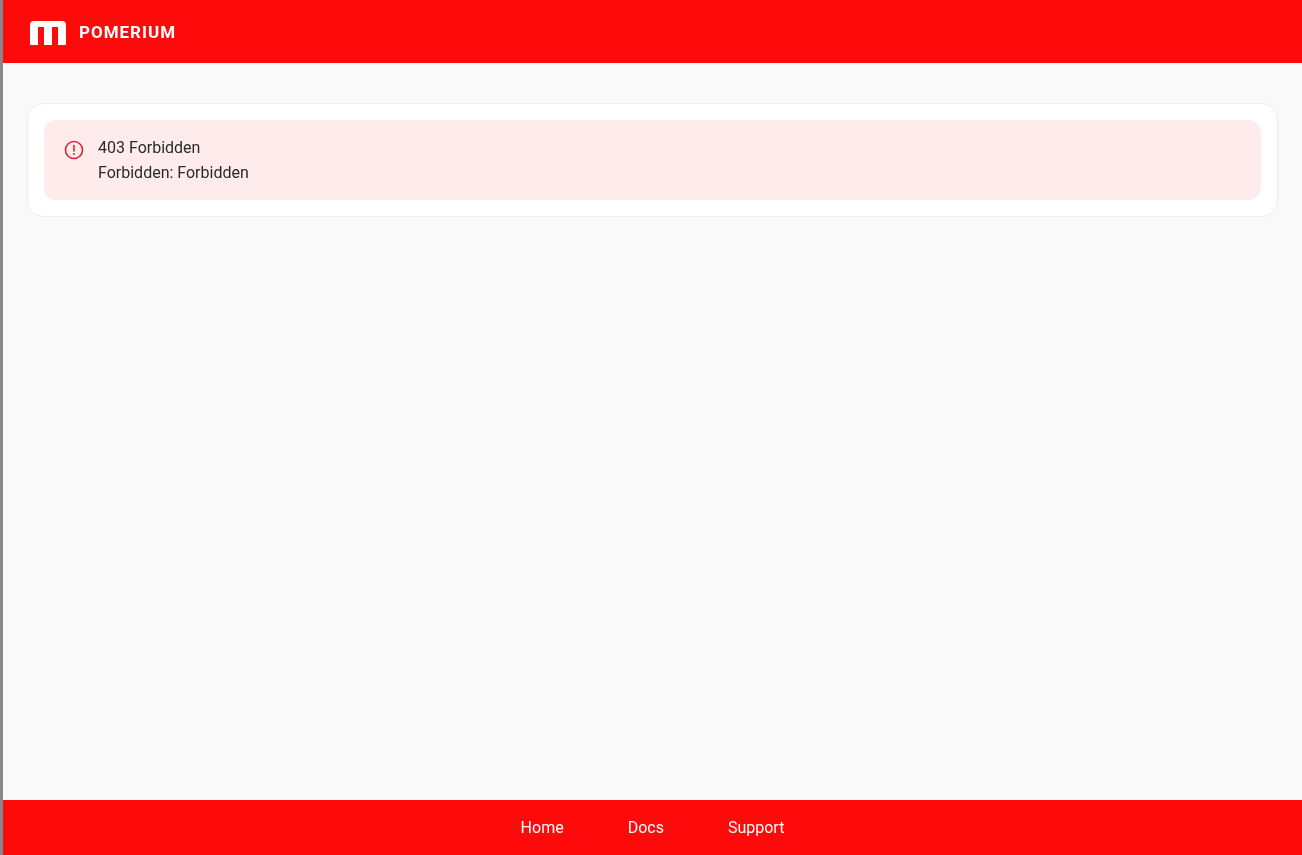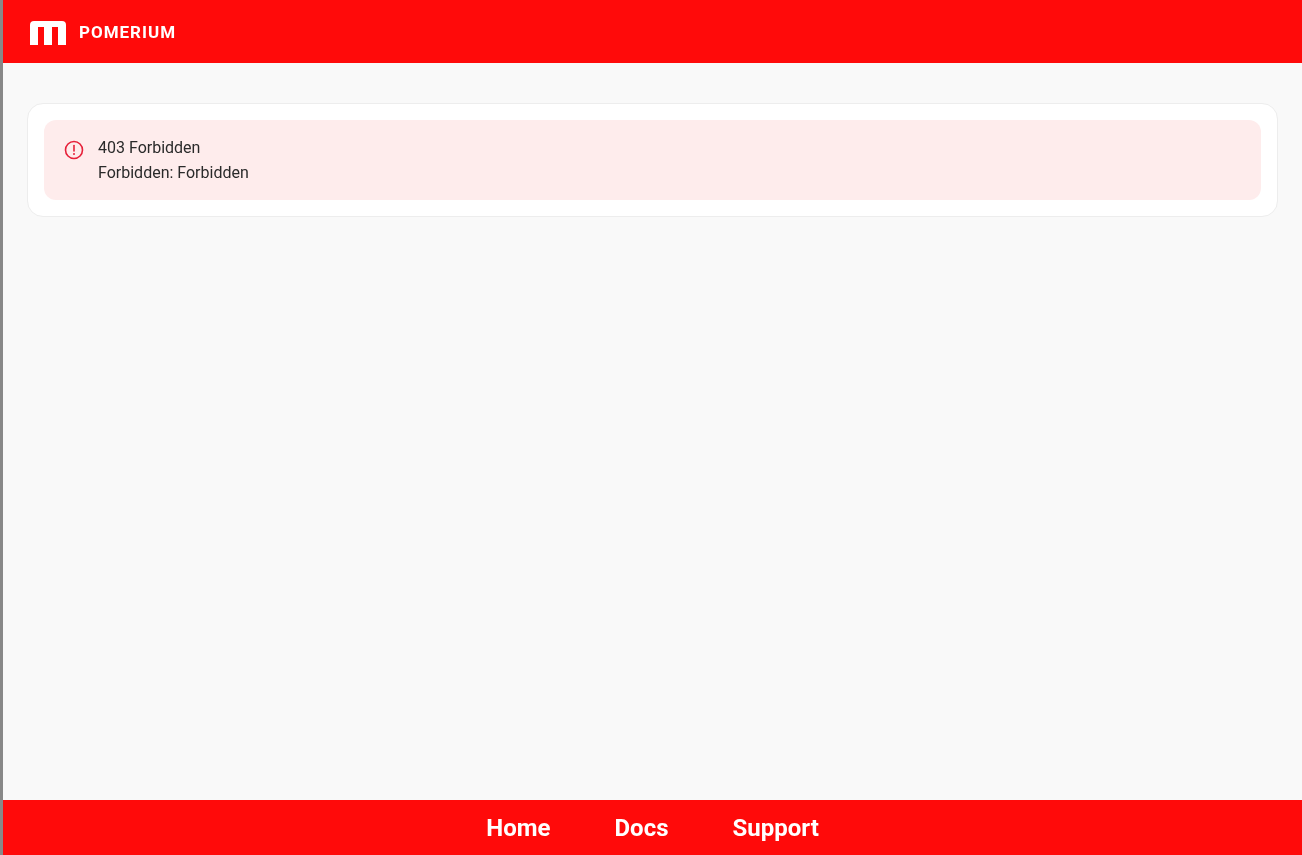--- a/index.html
+++ b/index.html
@@ -112,22 +112,22 @@
       background: #ff0a0a;
       height: 55px;
       display: flex;
       align-items: center;
       justify-content: center;
       gap: 64px;
     }
     
     .footer-link {
       color: #ffffff;
-      font-size: 24px;
-      font-weight: 700;
+      font-size: 16px;
+      font-weight: 400;
       text-decoration: none;
       cursor: pointer;
     }
   </style>
 </head>
 <body>
 
 <header class="header">
   <div class="logo-container">
     <span class="logo-icon">

